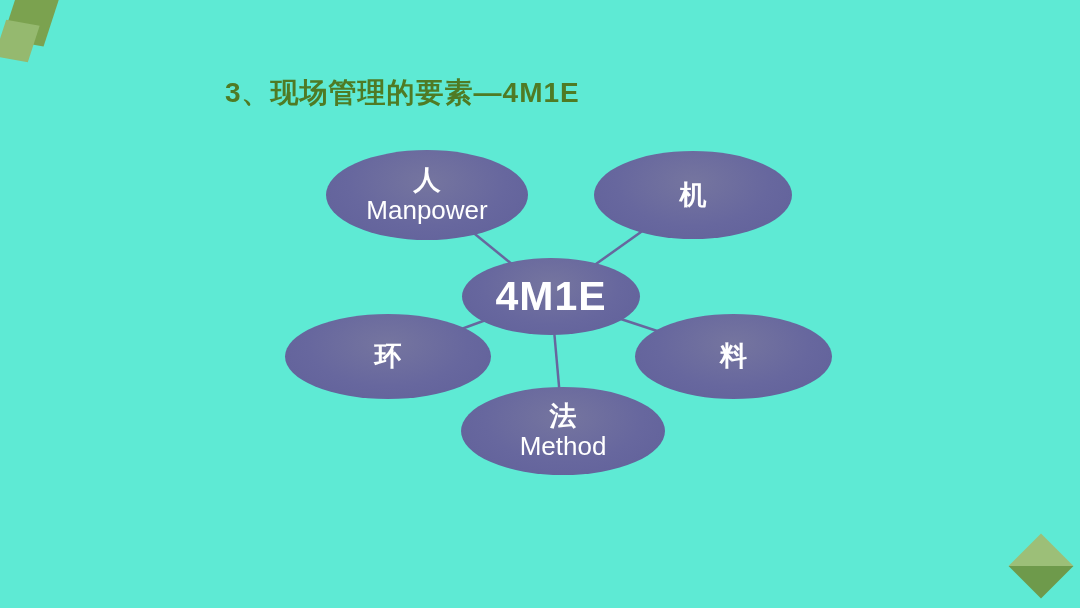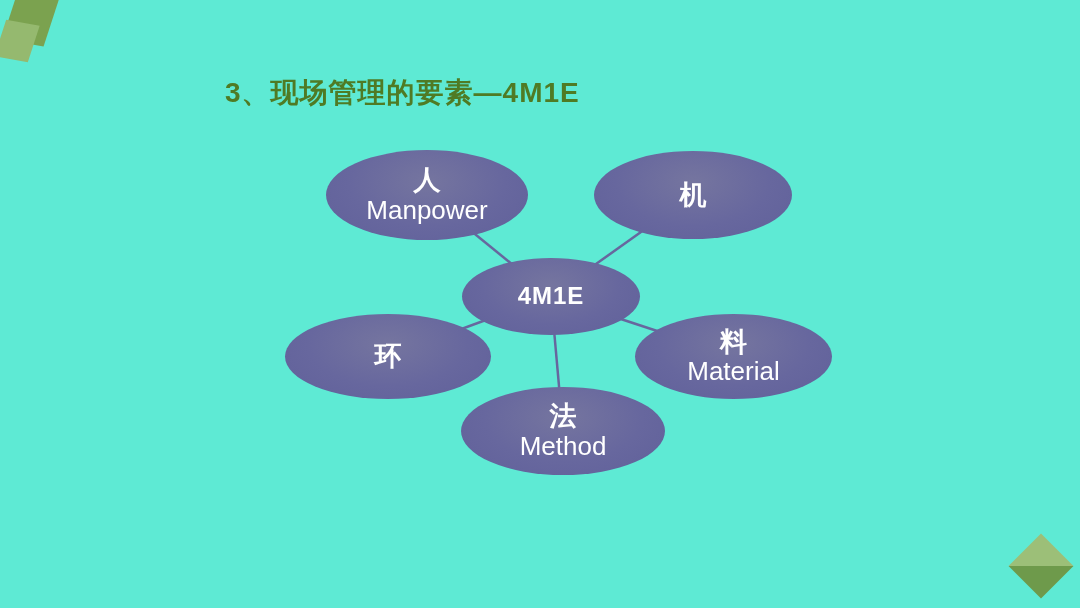--- a/index.html
+++ b/index.html
@@ -86,21 +86,21 @@
   .node-machine     { left: 594px; top: 151px; width: 198px; height: 88px; }
   .node-environment { left: 285px; top: 314px; width: 206px; height: 85px; }
   .node-environment .en { font-size: 23px; }
   .node-material    { left: 635px; top: 314px; width: 197px; height: 85px; }
   .node-method      { left: 461px; top: 387px; width: 204px; height: 88px; }
 
   .node-center {
     left: 462px; top: 258px; width: 178px; height: 77px;
   }
   .node-center .center-label {
-    font-size: 24px;
+    font-size: 41px;
     font-weight: bold;
     letter-spacing: 1px;
   }
 </style>
 </head>
 <body>
 
 <div class="slide">
 
   <div class="decor decor-tl-1"></div>
@@ -125,21 +125,20 @@
   <div class="ellipse node-machine">
     <span class="cn">机</span>
   </div>
 
   <div class="ellipse node-environment">
     <span class="cn">环</span>
   </div>
 
   <div class="ellipse node-material">
     <span class="cn">料</span>
-    <span class="en">Material</span>
   </div>
 
   <div class="ellipse node-method">
     <span class="cn">法</span>
     <span class="en">Method</span>
   </div>
 
   <div class="ellipse node-center">
     <span class="center-label">4M1E</span>
   </div>

